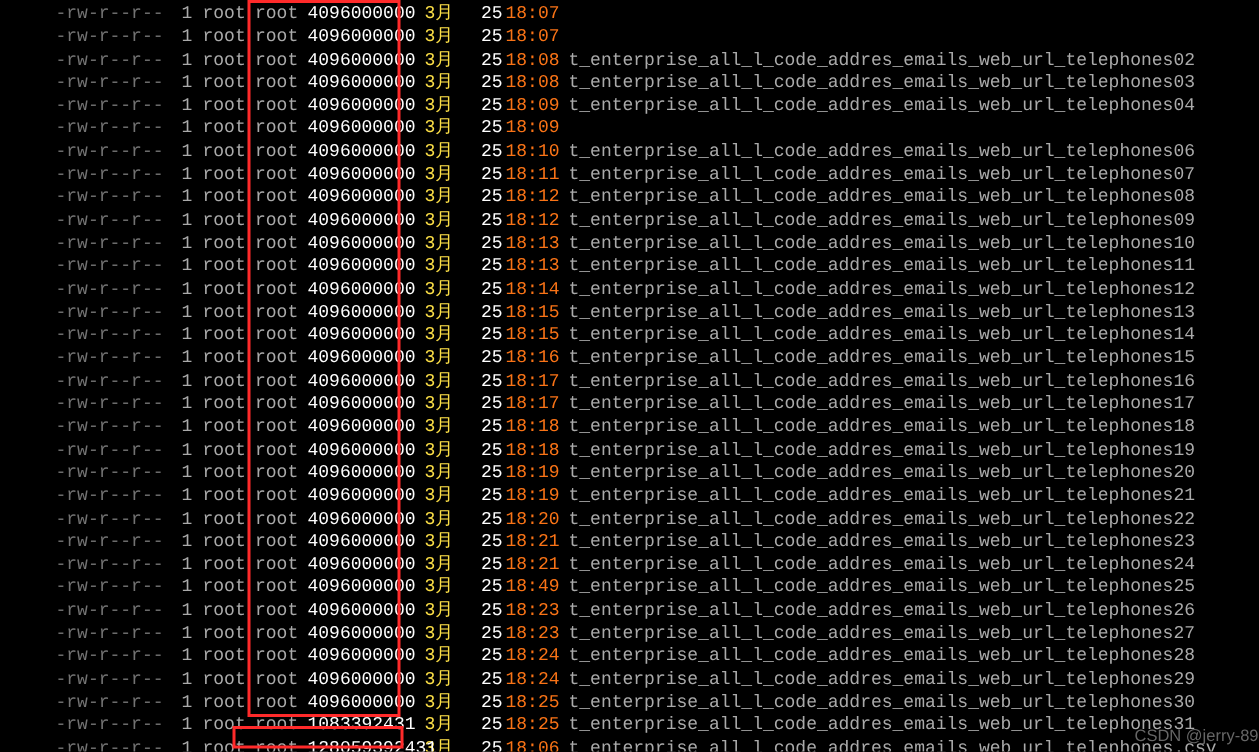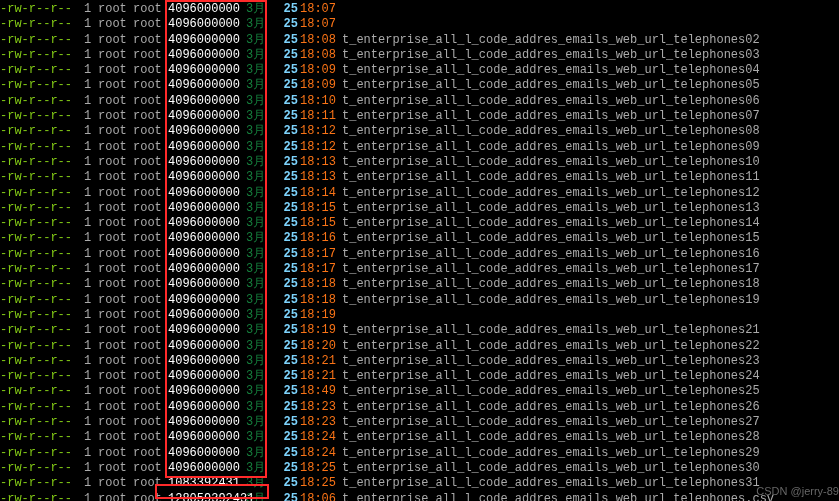--- a/index.html
+++ b/index.html
@@ -10,27 +10,27 @@
     color: #aaa;
     width: 839px;
     height: 501px;
     overflow: hidden;
     position: relative;
     padding: 2px 0;
     line-height: 15.3px;
     white-space: nowrap;
   }
   .row { display: flex; }
-  .perms { color: #84cc16; width: 84px; }
+  .perms { color: #737373; width: 84px; margin-left: 37px; }
   .links { color: #aaa; width: 14px; }
   .owner { color: #aaa; width: 35px; }
   .group { color: #aaa; width: 35px; }
   .size { color: #fff; width: 78px; text-align: right; padding-right: 6px; position: relative; }
-  .month { color: #15803d; width: 26px; }
-  .day { color: #7dd3fc; width: 26px; text-align: right; font-weight: bold; }
+  .month { color: #fde047; width: 26px; }
+  .day { color: #ffffff; width: 26px; text-align: right; }
   .time { color: #f97316; width: 44px; text-align: right; padding-right: 6px; }
   .name { color: #aaa; }
   .hl-box {
     position: absolute;
     border: 2px solid #ff2a2a;
     pointer-events: none;
   }
   .hl-main {
     left: 165px;
     top: 0px;
@@ -111,21 +111,20 @@
     </div>
     <div class="row">
       <span class="perms">-rw-r--r--</span>
       <span class="links">1</span>
       <span class="owner">root</span>
       <span class="group">root</span>
       <span class="size">4096000000</span>
       <span class="month">3月</span>
       <span class="day">25</span>
       <span class="time">18:09</span>
-      <span class="name">t_enterprise_all_l_code_addres_emails_web_url_telephones05</span>
     </div>
     <div class="row">
       <span class="perms">-rw-r--r--</span>
       <span class="links">1</span>
       <span class="owner">root</span>
       <span class="group">root</span>
       <span class="size">4096000000</span>
       <span class="month">3月</span>
       <span class="day">25</span>
       <span class="time">18:10</span>
@@ -276,20 +275,21 @@
     </div>
     <div class="row">
       <span class="perms">-rw-r--r--</span>
       <span class="links">1</span>
       <span class="owner">root</span>
       <span class="group">root</span>
       <span class="size">4096000000</span>
       <span class="month">3月</span>
       <span class="day">25</span>
       <span class="time">18:19</span>
+      <span class="name">t_enterprise_all_l_code_addres_emails_web_url_telephones20</span>
     </div>
     <div class="row">
       <span class="perms">-rw-r--r--</span>
       <span class="links">1</span>
       <span class="owner">root</span>
       <span class="group">root</span>
       <span class="size">4096000000</span>
       <span class="month">3月</span>
       <span class="day">25</span>
       <span class="time">18:19</span>

